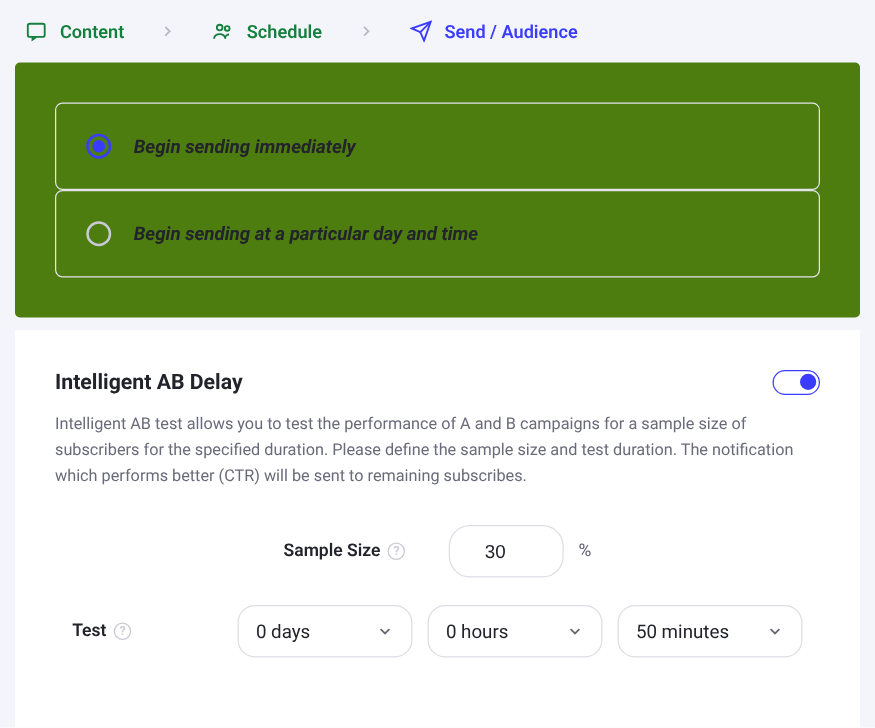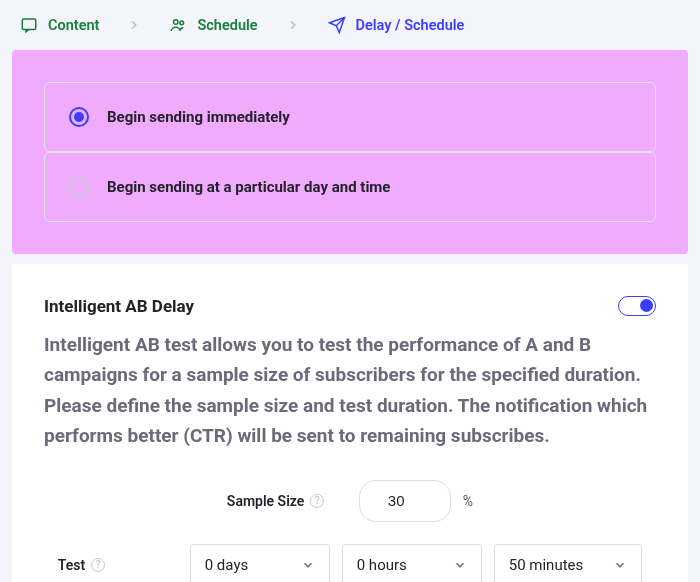--- a/index.html
+++ b/index.html
@@ -25,24 +25,25 @@
       font-size: 14.5px;
       font-weight: 600;
       cursor: pointer;
     }
     .crumb.active { color: #3a3dff; }
     .crumb .ic { display: inline-flex; width: 18px; height: 18px; }
     .crumb .ic svg { width: 100%; height: 100%; }
     .chev { color: #b8b8c8; display: inline-flex; }
     .chev svg { width: 14px; height: 14px; }
     .card {
-      background: #f0abfc;
+      background: #4d7c0f;
       margin: 0 12px;
       padding: 32px;
       border-radius: 4px;
+      font-style: italic;
     }
     .option {
       border: 1px solid #e3e4ea;
       border-radius: 6px;
       padding: 24px;
       display: flex;
       align-items: center;
       gap: 18px;
       cursor: pointer;
     }
@@ -71,31 +72,31 @@
     .section-title { font-size: 17px; font-weight: 700; color: #22232b; }
     .toggle {
       width: 38px; height: 20px; border-radius: 10px;
       background: #fff; border: 1.5px solid #3a3dff;
       position: relative; cursor: pointer;
     }
     .toggle::after {
       content: ""; position: absolute; right: 2px; top: 2px;
       width: 13px; height: 13px; border-radius: 50%; background: #3a3dff;
     }
-    .section-desc { font-size: 19px; line-height: 1.6; color: #6a6b7a; margin-bottom: 28px; font-weight: bold; }
+    .section-desc { font-size: 13px; line-height: 1.6; color: #6a6b7a; margin-bottom: 28px; }
     .row { display: flex; align-items: center; gap: 12px; margin-bottom: 22px; justify-content: center; }
     .row-label { font-size: 14px; font-weight: 600; color: #22232b; width: 120px; display: flex; align-items: center; gap: 6px; }
     .help { width: 14px; height: 14px; border: 1px solid #c9cad6; border-radius: 50%; color: #c9cad6; display: inline-flex; align-items: center; justify-content: center; font-size: 10px; }
     .num-input {
       width: 92px; height: 42px; border: 1px solid #dcdde5; border-radius: 17px;
       padding: 0 28px; font-size: 15px; color: #22232b;
     }
     .unit { font-size: 14px; color: #5a5a6e; }
     .select {
-      height: 42px; border: 1px solid #dcdde5; border-radius: 4px;
+      height: 42px; border: 1px solid #dcdde5; border-radius: 14px;
       padding: 16px 14px; font-size: 15px; color: #22232b;
       display: inline-flex; align-items: center; justify-content: space-between;
       gap: 30px; min-width: 140px; cursor: pointer;
     }
     .select .chev-down { color: #6a6b7a; display: inline-flex; }
     .select .chev-down svg { width: 14px; height: 14px; }
   </style>
 </head>
 <body>
 
@@ -130,21 +131,21 @@
         <path d="M9 6l6 6-6 6"></path>
       </svg>
   </span>
   <div class="crumb active">
     <span class="ic">
       <svg viewBox="0 0 24 24" fill="none" stroke="currentColor" stroke-width="2">
           <path d="M22 2L11 13"></path>
           <path d="M22 2l-7 20-4-9-9-4 20-7z"></path>
         </svg>
     </span>
-    <span>Delay / Schedule</span>
+    <span>Send / Audience</span>
   </div>
 </div>
 
 <div class="card">
   <div class="option">
     <span class="radio checked"></span>
     <span class="option-label">Begin sending immediately</span>
   </div>
   <div class="option">
     <span class="radio"></span>

